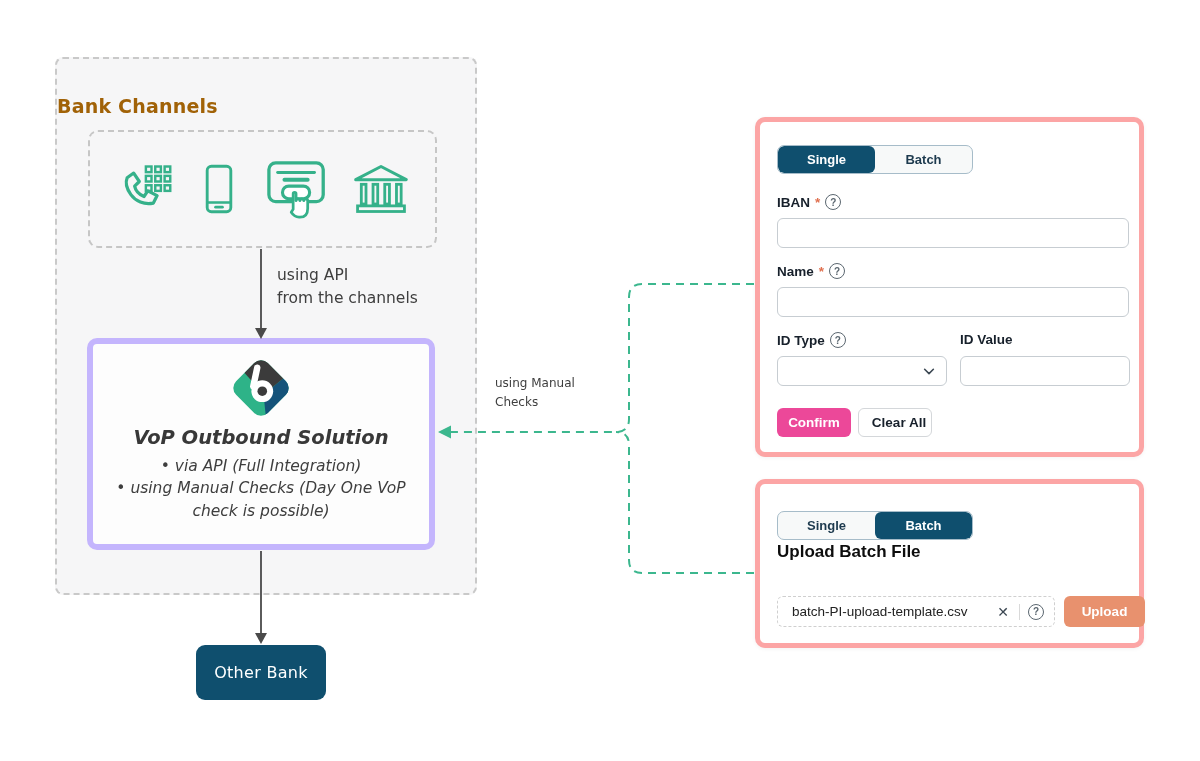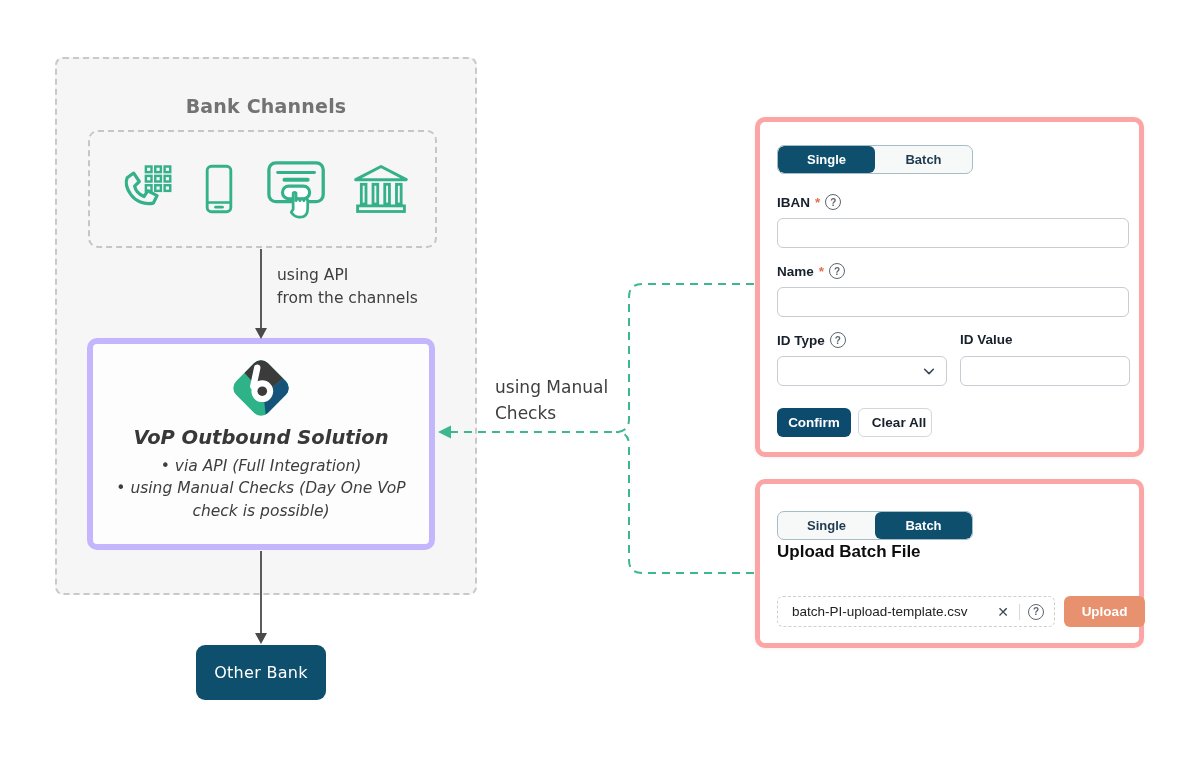--- a/index.html
+++ b/index.html
@@ -9,22 +9,22 @@
     font-family:"DejaVu Sans", sans-serif; background:#ffffff;
   }
   .overlay { position:absolute; left:0; top:0; pointer-events:none; z-index:3; }
 
   
   .outer-dashed {
     position:absolute; left:55px; top:57px; width:422px; height:538px;
     background:#f6f6f7; border:2px dashed #c9c9c9; border-radius:8px; z-index:1;
   }
   .bc-title {
-    position:absolute; left:0; top:36px; width:100%; text-align:center;
-    font-size:19px; font-weight:600; color:#737373; letter-spacing:.2px;
+    position:absolute; left:0; top:36px; width:100%; text-align:left;
+    font-size:19px; font-weight:600; color:#a16207; letter-spacing:.2px;
   }
   .channels-box {
     position:absolute; left:31px; top:71px; width:349px; height:118px;
     border:2px dashed #c6c6c6; border-radius:10px;
     display:flex; align-items:center; justify-content:space-evenly; padding:0 6px;
   }
   .api-label {
     position:absolute; left:277px; top:264px; z-index:2;
     font-size:15.5px; line-height:1.5; color:#3e3e3e;
   }
@@ -34,21 +34,21 @@
     display:flex; flex-direction:column; align-items:center; padding-top:12px;font-style:italic;
   }
   .vop-title { font-size:19.5px; font-weight:700; color:#383838; margin-top:6px; }
   .vop-bullets { list-style:none; margin-top:6px; width:330px; }
   .vop-bullets li {
     text-align:center; font-size:15.5px; color:#3e3e3e; line-height:1.45;
   }
   .vop-bullets li::before { content:"•  "; color:#3e3e3e; }
   .manual-label {
     position:absolute; left:495px; top:374px; z-index:2;
-    font-size:17px; line-height:1.55; color:#3e3e3e;
+    font-size:12px; line-height:1.55; color:#3e3e3e;
   }
   .other-bank {
     position:absolute; left:196px; top:645px; width:130px; height:55px;
     background:#0f4f6e; border-radius:9px; z-index:2;
     display:flex; align-items:center; justify-content:center;
     color:#ffffff; font-size:16px; letter-spacing:.3px;
   }
 
   
   .panel {
@@ -89,21 +89,21 @@
     position:absolute; height:30px; border:1px solid #c7cdd2; border-radius:6px;
     background:#ffffff; display:flex; align-items:center; justify-content:flex-end;
     padding-right:10px; cursor:pointer;
   }
   .btn {
     position:absolute; height:29px; border-radius:6px; border:none;
     font-size:13.5px; font-weight:700; cursor:pointer;
     font-family:"Liberation Sans", sans-serif;
     display:flex; align-items:center; justify-content:center;
   }
-  .btn-primary { background:#0c4a6e; color:#ffffff; }
+  .btn-primary { background:#ec4899; color:#ffffff; }
   .btn-outline { background:#ffffff; color:#17202b; border:1px solid #d4d7da; }
   .btn-upload  { background:#e8916e; color:#ffffff; }
 
   .p2-heading {
     position:absolute; left:17px; top:58px; font-size:17px; font-weight:700; color:#0d0d0d;
   }
   .file-chip {
     position:absolute; left:17px; top:112px; width:278px; height:31px;
     border:1.6px dashed #cfcfcf; border-radius:6px; background:#ffffff;
     display:flex; align-items:center; padding:0 10px 0 14px;

